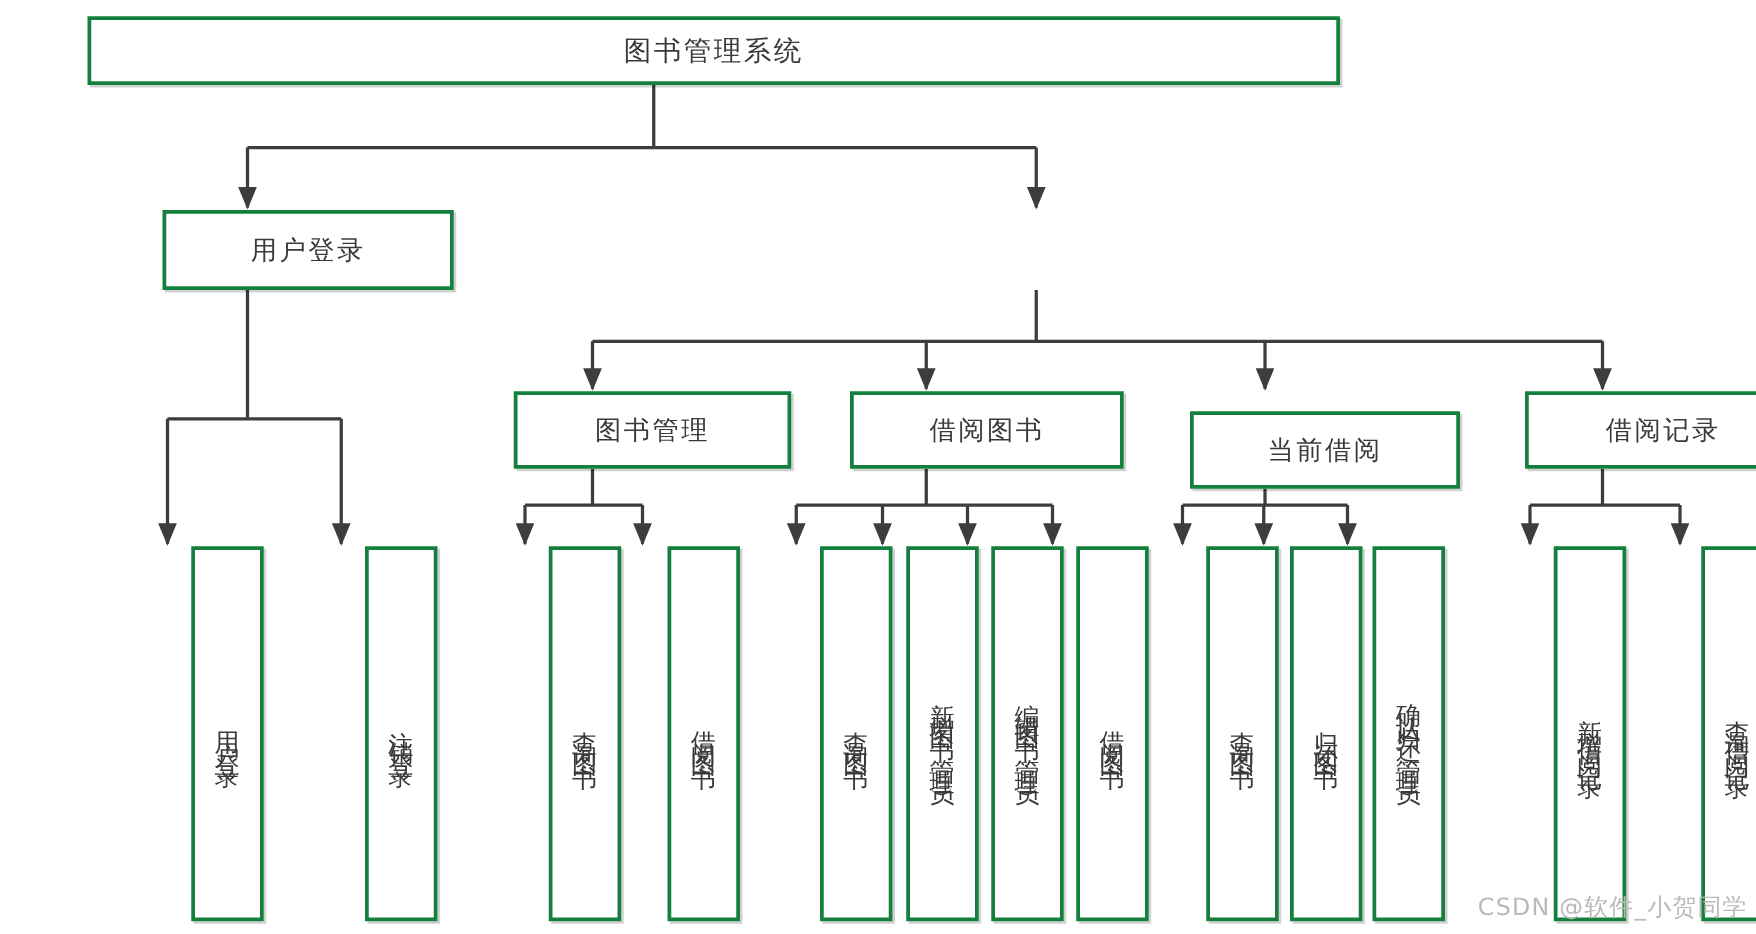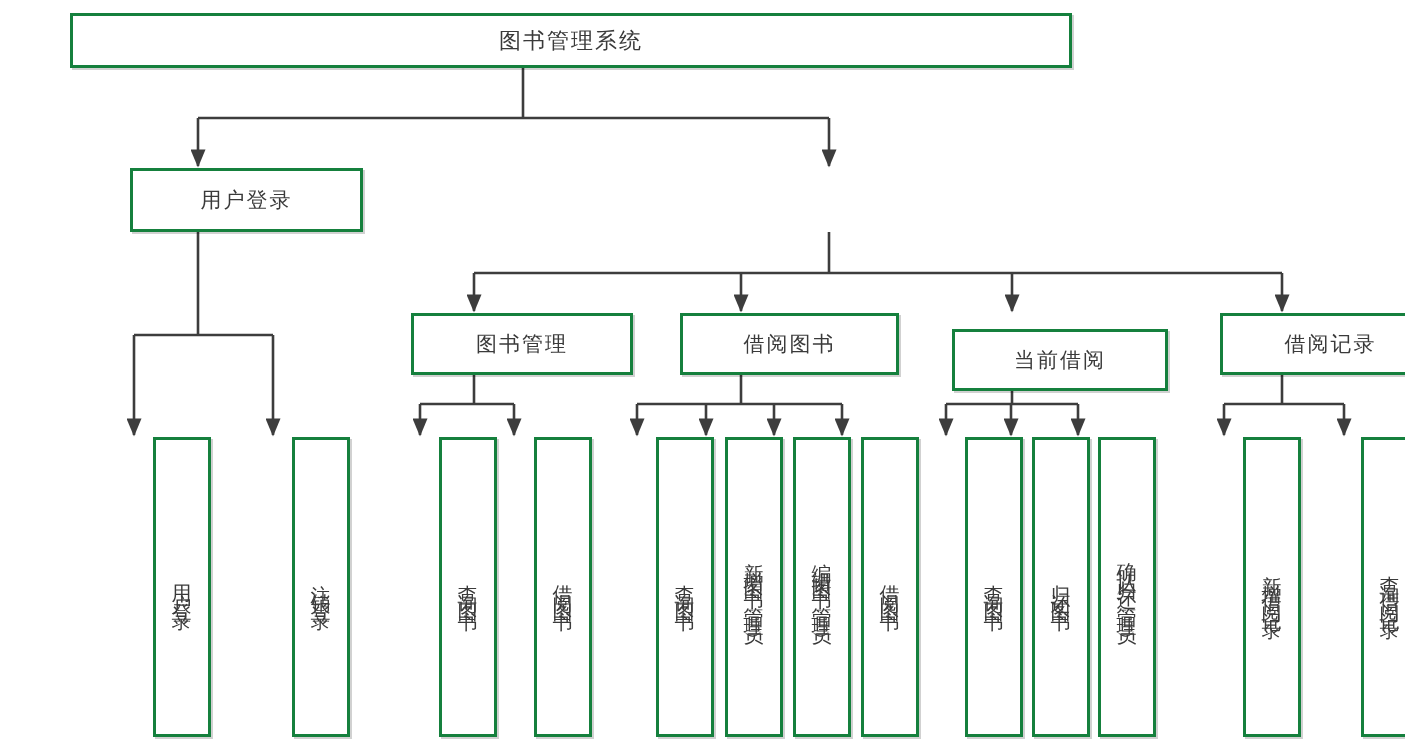--- a/index.html
+++ b/index.html
@@ -126,14 +126,15 @@
   <div class="node v-node" style="left:745px; top:437px; width:58px; height:300px;">编辑图书（管理员）</div>
   <div class="node v-node" style="left:813px; top:437px; width:58px; height:300px;">借阅图书</div>
 
   <div class="node v-node" style="left:917px; top:437px; width:58px; height:300px;">查询图书</div>
   <div class="node v-node" style="left:984px; top:437px; width:58px; height:300px;">归还图书</div>
   <div class="node v-node" style="left:1050px; top:437px; width:58px; height:300px;">确认归还（管理员）</div>
 
   <div class="node v-node" style="left:1195px; top:437px; width:58px; height:300px;">新增借阅记录</div>
   <div class="node v-node" style="left:1313px; top:437px; width:58px; height:300px;">查询借阅记录</div>
 
+  <div class="watermark">CSDN @软件_小贺同学</div>
 
 </div>
 
 </body></html>

